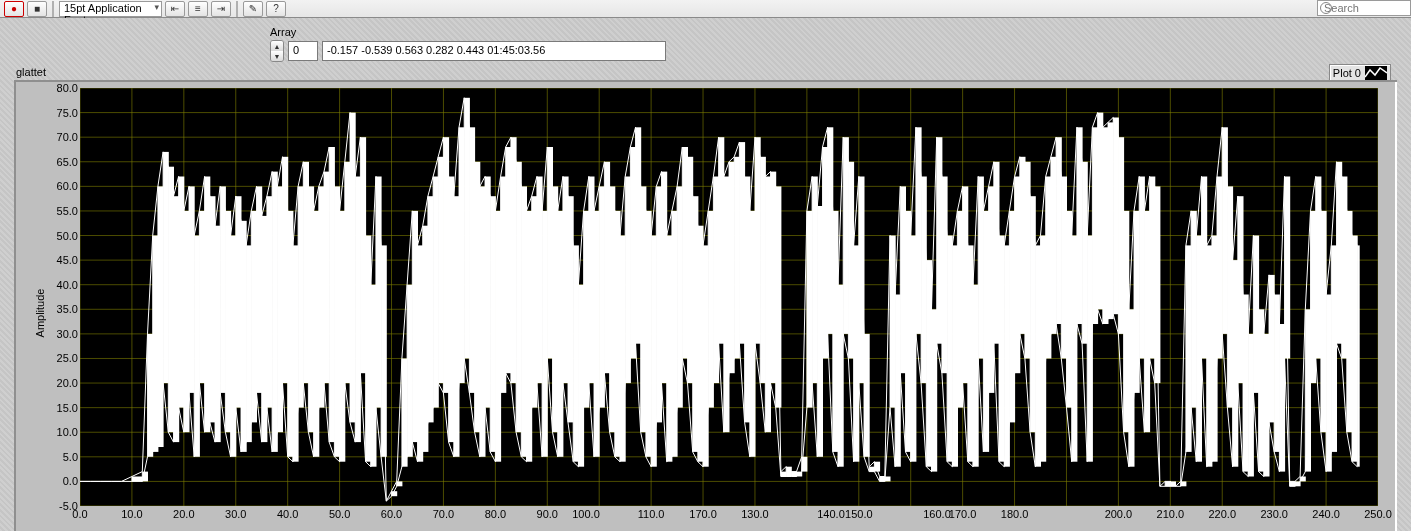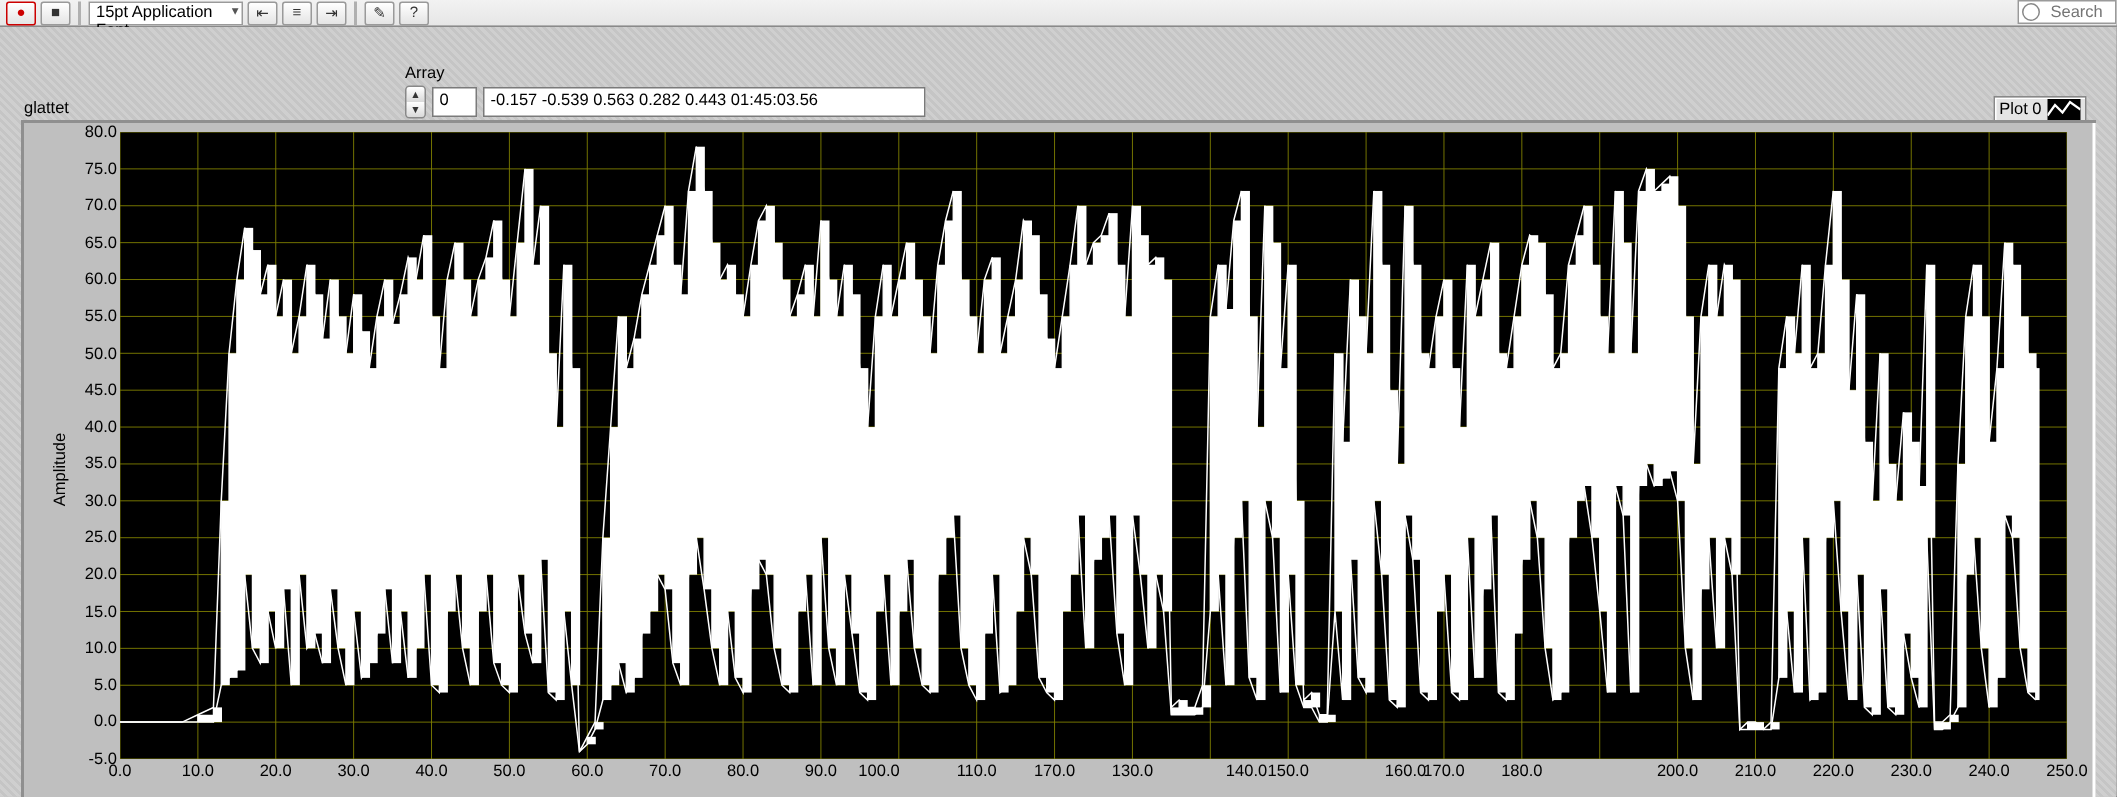--- a/index.html
+++ b/index.html
@@ -43,25 +43,25 @@
     padding: 0 14px 0 4px;
     position: relative;
   }
   .tsel::after {
     content: "▾"; position: absolute; right: 2px; top: 0; font-size: 9px; color:#555;
   }
 
   
   .searchwrap {
     position: absolute; right: 0; top: 0;
-    width: 66px; height: 16px;
+    width: 94px; height: 16px;
     border: 1px solid #9a9a9a;
     background: #fff;
     display: flex; align-items: center;
-    padding-left: 19px;
+    padding-left: 4px;
   }
   .searchwrap .ico {
     position:absolute; left:2px; top:1px; width:12px; height:12px;
     border: 1px solid #888; border-radius:50%;
   }
   .searchwrap input{
     border:none; outline:none; width:100%; font-size:11px; color:#888; background:transparent;
   }
 
   
@@ -71,21 +71,21 @@
       repeating-linear-gradient(
         45deg,
         #cfcfcf 0 2px,
         #c5c5c5 2px 4px
       );
   }
 
   
   .arraygrp {
     position: absolute;
-    left: 270px; top: 8px; margin-top: 17px;
+    left: 270px; top: 8px;
   }
   .arraygrp .lbl { font-size:11px; }
   .arraygrp .row { display:flex; align-items:center; gap:4px; margin-top:2px;}
   .updown {
     width: 14px; height: 22px;
     display:flex; flex-direction:column;
     border:1px solid #888; border-radius:3px; overflow:hidden;
   }
   .updown div{
     flex:1; background:linear-gradient(#fff,#d9d9d9);
@@ -93,21 +93,21 @@
     font-size:7px; color:#333;
   }
   .idxbox, .valbox {
     height:20px;
     border:1px solid #7a7a7a;
     background:#fff;
     padding:2px 4px;
     font-size:11px;
   }
   .idxbox { width:30px;}
-  .valbox { width:295px;}
+  .valbox { width:344px;}
 
   
   .graphlbl {
     position:absolute; left:16px; top:48px; font-size:11px;
   }
   .graphframe {
     position:absolute; left:14px; top:62px;
     width:1383px; height:466px;
     background:#bfbfbf;
     box-shadow: inset 2px 2px 0 #8f8f8f, inset -2px -2px 0 #fff;

